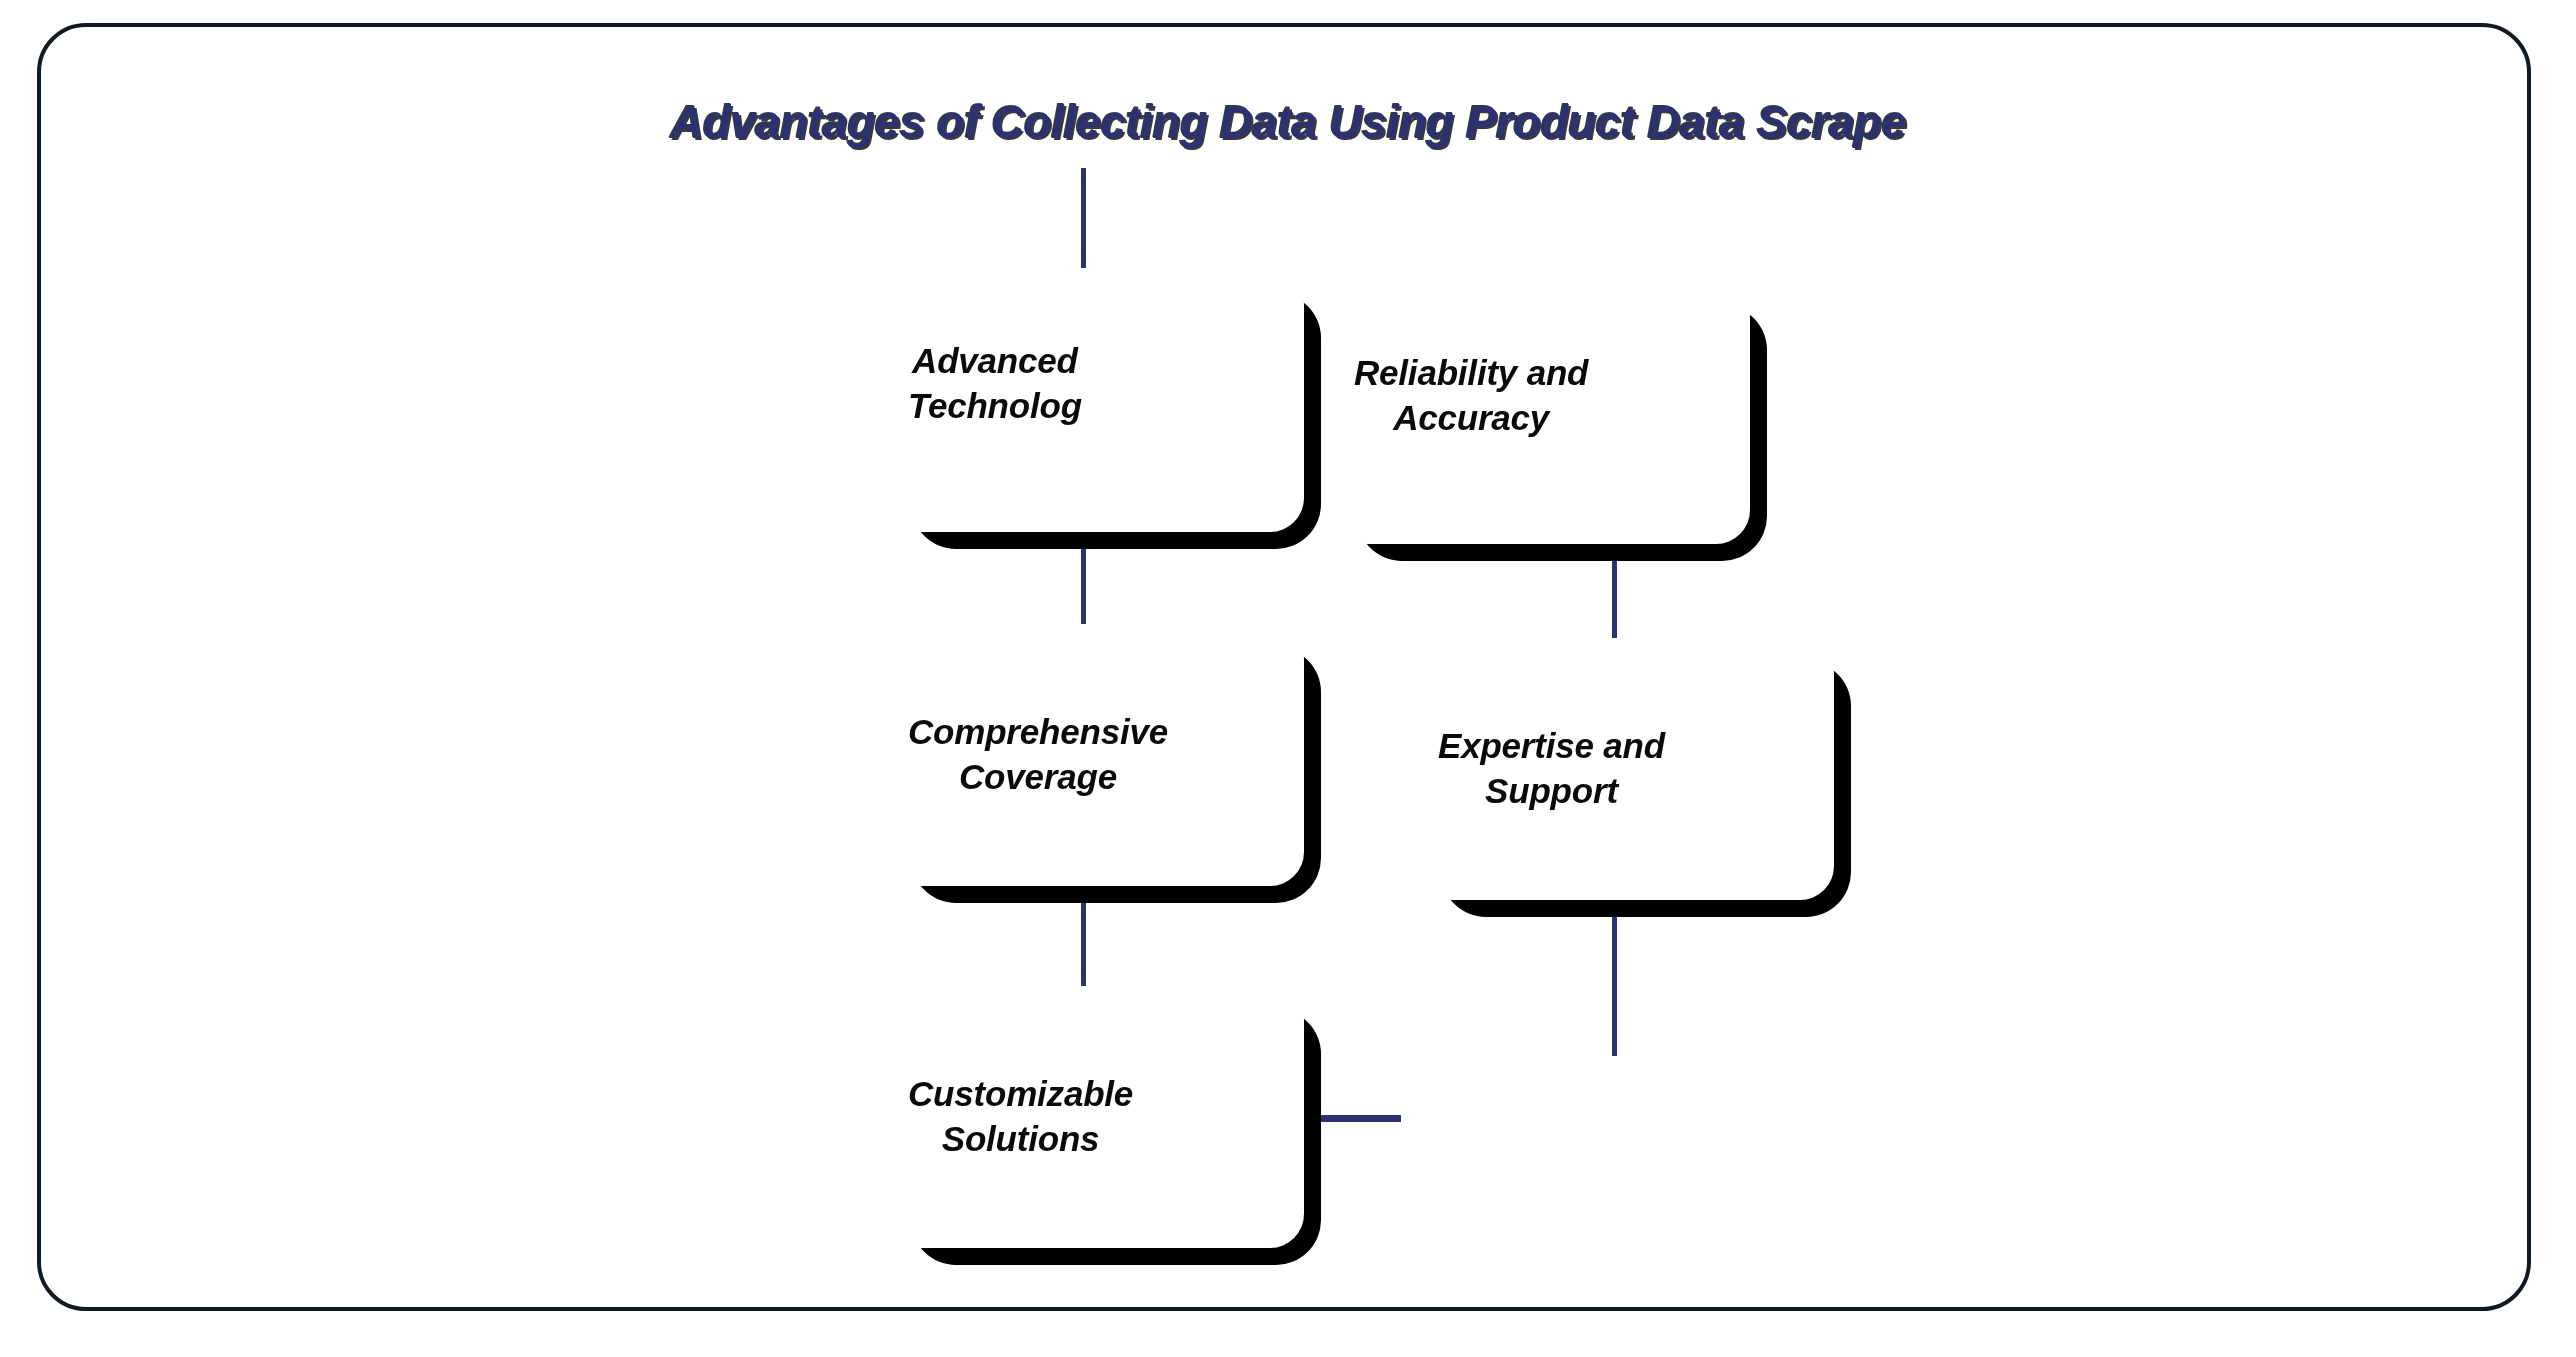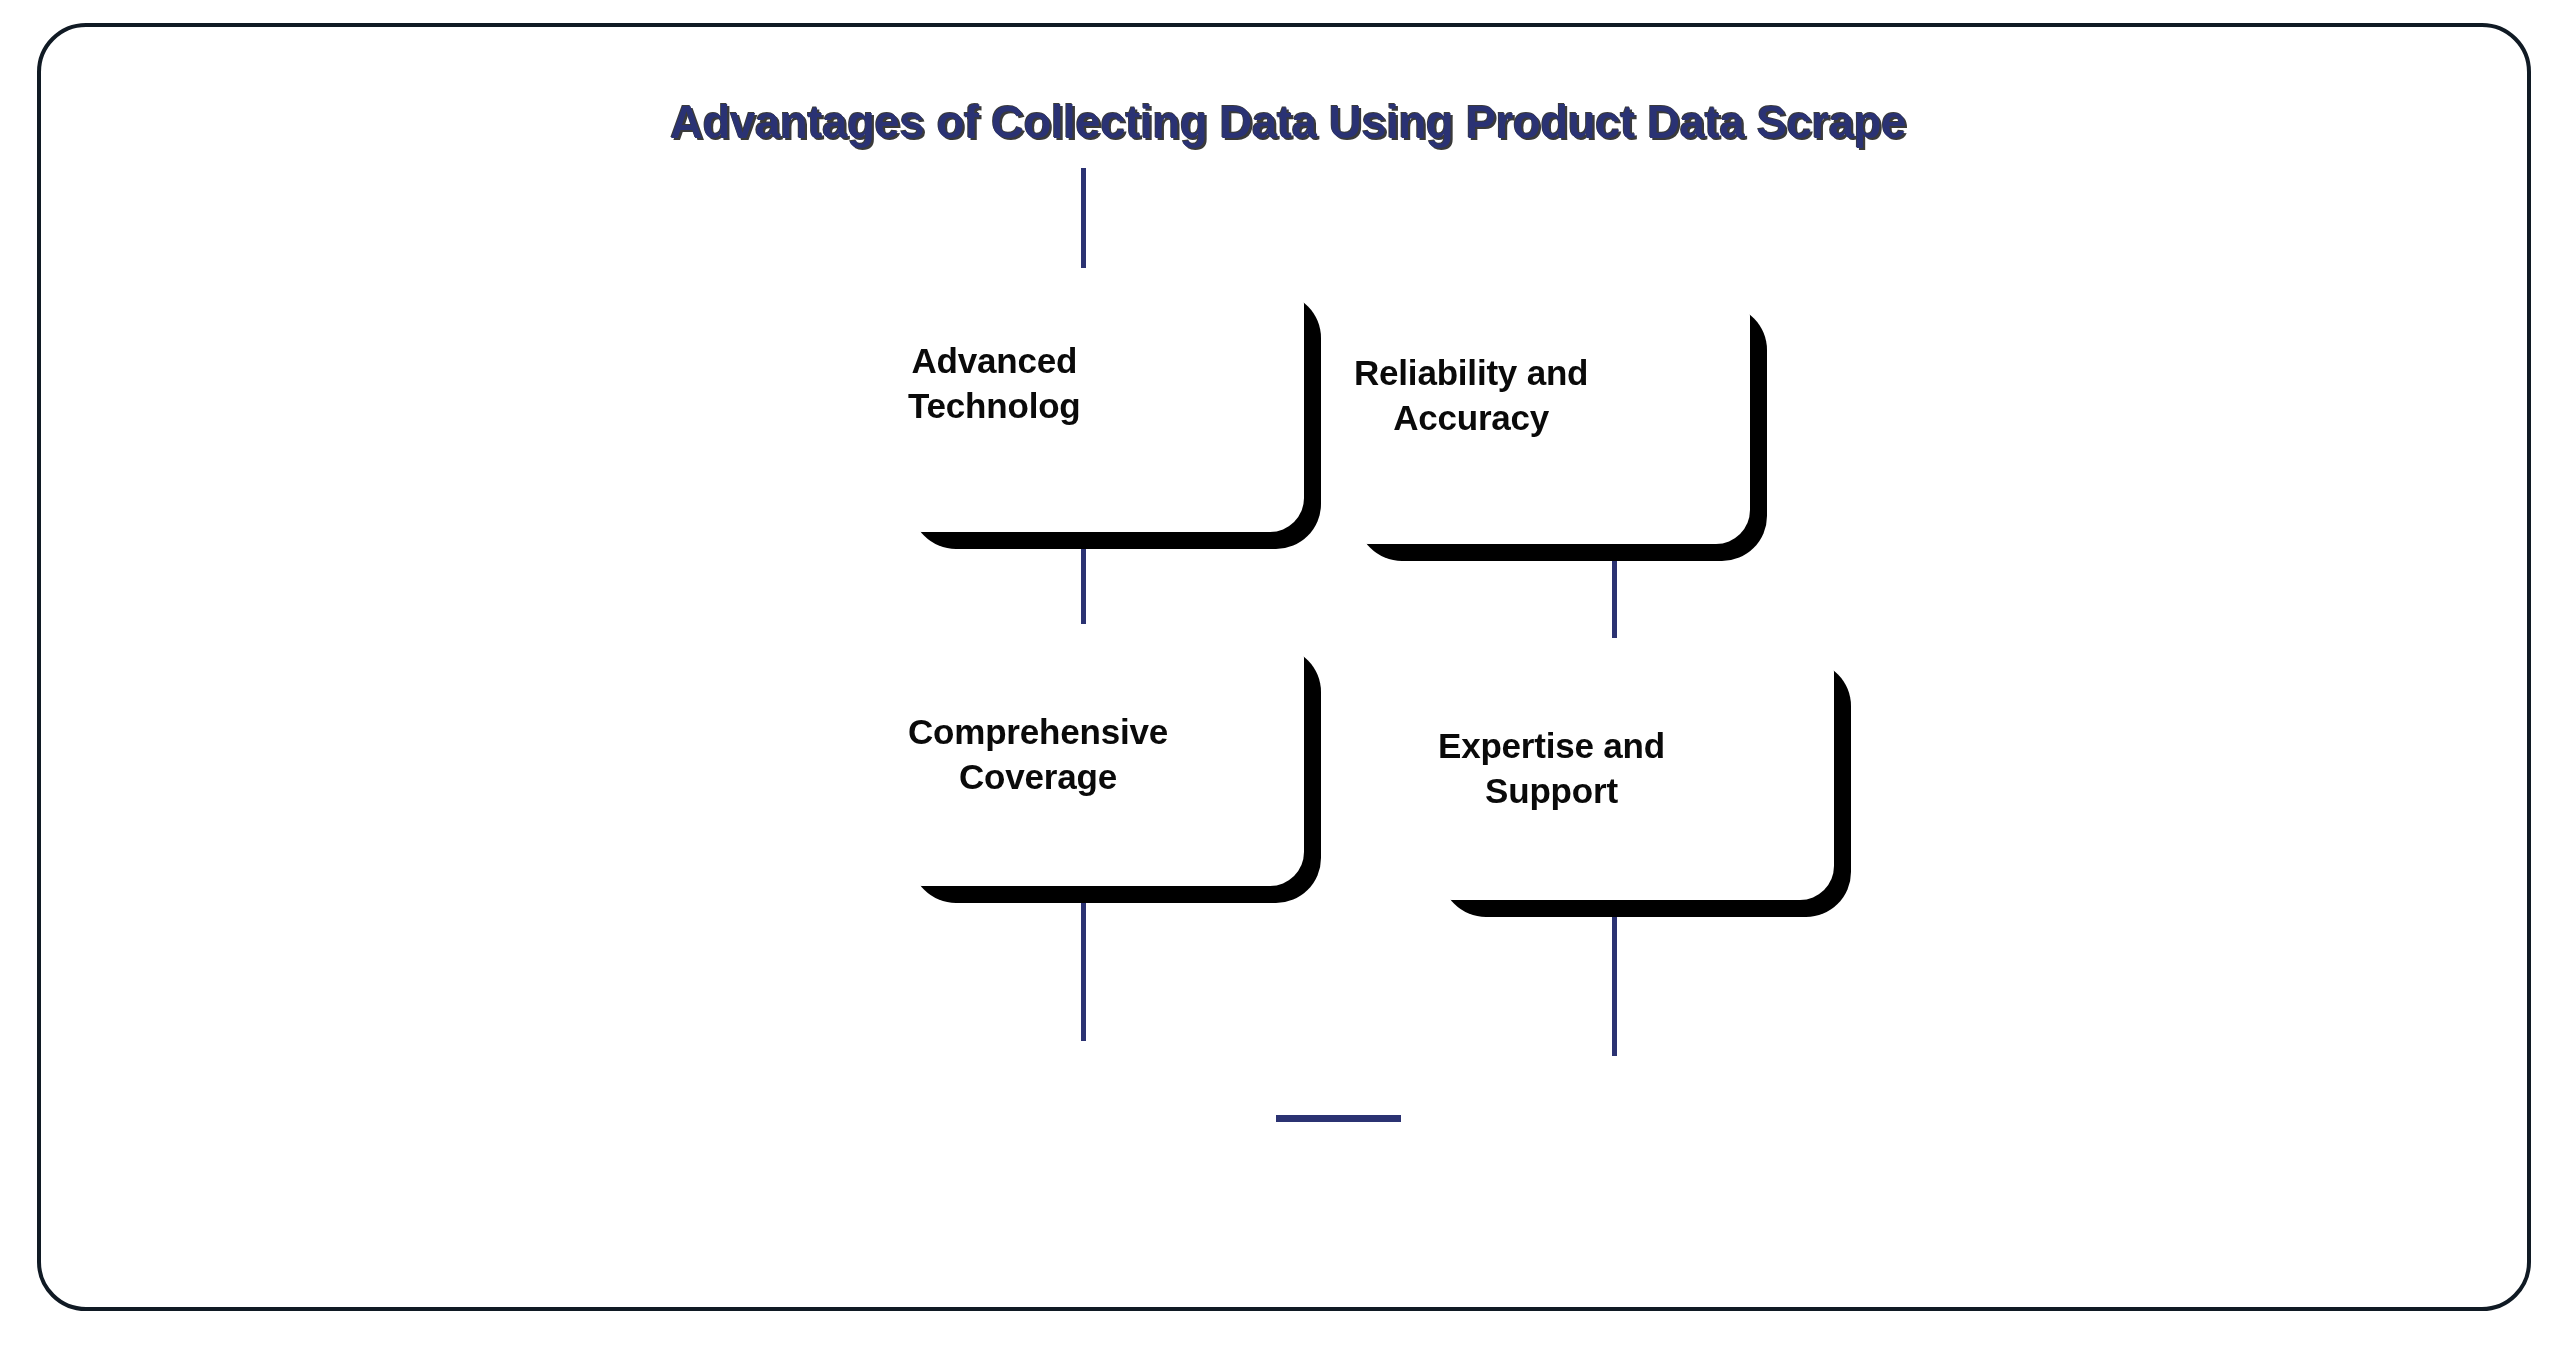--- a/index.html
+++ b/index.html
@@ -13,20 +13,21 @@
     font-family: "Liberation Sans", sans-serif;
     overflow: hidden;
   }
 
   
   #canvas {
     position: relative;
     width: 2576px;
     height: 1338px;
     background: #ffffff;
+    font-style: italic;
   }
   .outer-frame {
     position: absolute;
     left: 37px;
     top: 23px;
     width: 2494px;
     height: 1288px;
     border: 4.6px solid #101a24;
     border-radius: 49px;
     box-sizing: border-box;
@@ -147,16 +148,23 @@
   </div>
 
   <div class="node" style="left:888px; top:624px; width:416px; height:262px;">
     <div class="shadow"></div>
     <div class="card">
       <div class="label">Comprehensive
 Coverage</div>
     </div>
   </div>
 
+  <div class="node" style="left:888px; top:986px; width:416px; height:262px;">
+    <div class="shadow"></div>
+    <div class="card">
+      <div class="label">Customizable
+Solutions</div>
+    </div>
+  </div>
 
 
 </div>
 
 
 </body></html>

